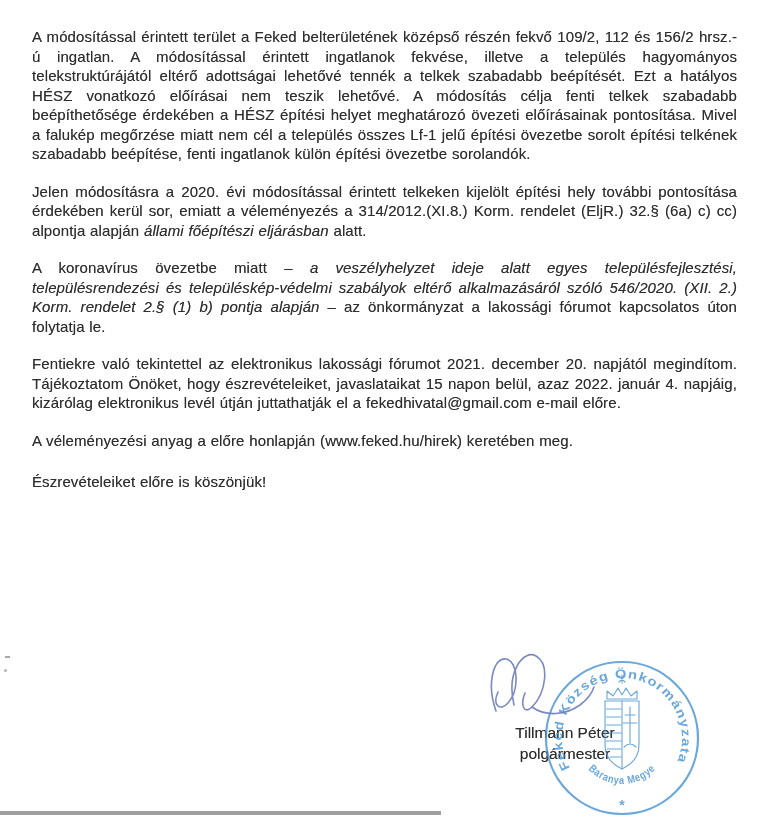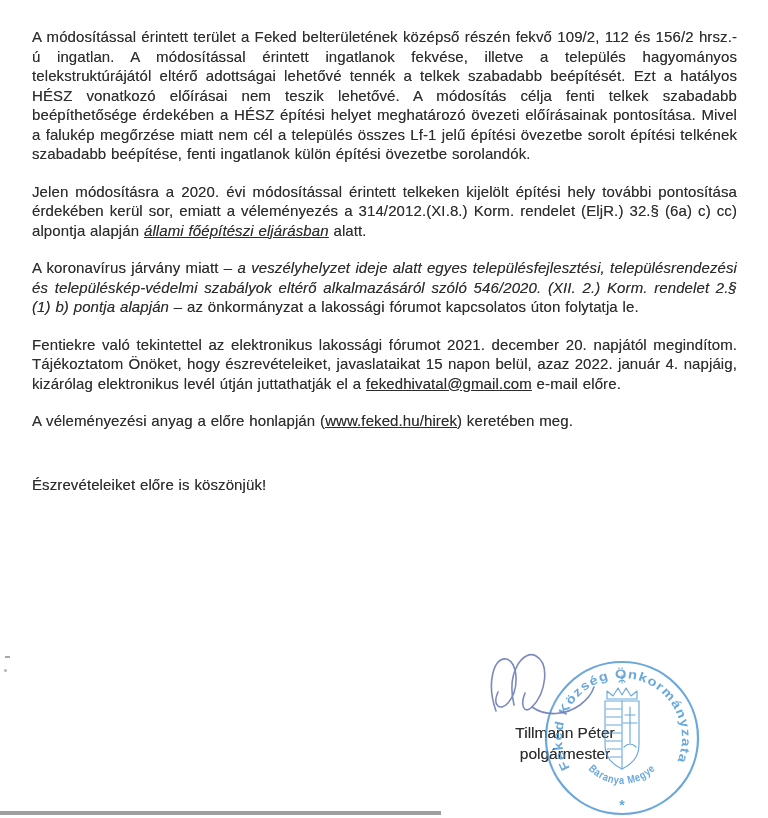--- a/index.html
+++ b/index.html
@@ -16,23 +16,23 @@
   }
   .para{
     margin:0 0 18px 0;
     font-size:15px;
     line-height:19.5px;
     text-align:justify;
     letter-spacing:.1px;
     word-spacing:.5px;
     text-shadow:0 0 .5px rgba(45,45,45,.55);
   }
-  .para.last-gap{margin-top:44px;}
+  .para.last-gap{margin-top:22px;}
   .it{font-style:italic;}
-  .ul{text-decoration:underline;}
+  .ul{}
   .signature-block{
     position:absolute;left:500px;top:722px;width:130px;
     text-align:center;z-index:2;
     font-size:15.5px;line-height:21px;
     text-shadow:0 0 .5px rgba(45,45,45,.55);
   }
   .stamp-wrap{
     position:absolute;left:478px;top:645px;width:236px;height:173px;
     z-index:3;opacity:.82;
   }
@@ -47,21 +47,21 @@
 <body>
 
 <div class="content">
 
 
   <p class="para">A módosítással érintett terület a Feked belterületének középső részén fekvő 109/2, 112 és 156/2 hrsz.-ú ingatlan. A módosítással érintett ingatlanok fekvése, illetve a település hagyományos telekstruktúrájától eltérő adottságai lehetővé tennék a telkek szabadabb beépítését. Ezt a hatályos HÉSZ vonatkozó előírásai nem teszik lehetővé. A módosítás célja fenti telkek szabadabb beépíthetősége érdekében a HÉSZ építési helyet meghatározó övezeti előírásainak pontosítása. Mivel a falukép megőrzése miatt nem cél a település összes Lf-1 jelű építési övezetbe sorolt építési telkének szabadabb beépítése, fenti ingatlanok külön építési övezetbe sorolandók.</p>
 
   <p class="para"><span>Jelen módosításra a 2020. évi módosítással érintett telkeken kijelölt építési hely további pontosítása érdekében kerül sor, emiatt a véleményezés a 314/2012.(XI.8.) Korm. rendelet (EljR.) 32.§ (6a) c) cc) alpontja alapján </span><span class="it ul">állami főépítészi eljárásban</span><span> alatt.</span></p>
 
 
-  <p class="para"><span>A koronavírus járvány miatt – </span><span class="it">a veszélyhelyzet ideje alatt egyes településfejlesztési, településrendezési és településkép-védelmi szabályok eltérő alkalmazásáról szóló 546/2020. (XII. 2.) Korm. rendelet 2.§ (1) b) pontja alapján</span><span> – az önkormányzat a lakossági fórumot kapcsolatos úton folytatja le.</span></p>
+  <p class="para"><span>A koronavírus övezetbe miatt – </span><span class="it">a veszélyhelyzet ideje alatt egyes településfejlesztési, településrendezési és településkép-védelmi szabályok eltérő alkalmazásáról szóló 546/2020. (XII. 2.) Korm. rendelet 2.§ (1) b) pontja alapján</span><span> – az önkormányzat a lakossági fórumot kapcsolatos úton folytatja le.</span></p>
 
   <p class="para"><span>Fentiekre való tekintettel az elektronikus lakossági fórumot 2021. december 20. napjától megindítom. Tájékoztatom Önöket, hogy észrevételeiket, javaslataikat 15 napon belül, azaz 2022. január 4. napjáig, kizárólag elektronikus levél útján juttathatják el a </span><span class="ul">fekedhivatal@gmail.com</span><span> e-mail előre.</span></p>
 
   <p class="para"><span>A véleményezési anyag a előre honlapján (</span><span class="ul">www.feked.hu/hirek</span><span>)  keretében meg.</span></p>
 
   <p class="para last-gap">Észrevételeiket előre is köszönjük!</p>
 
 </div>
 
 <div class="signature-block">

